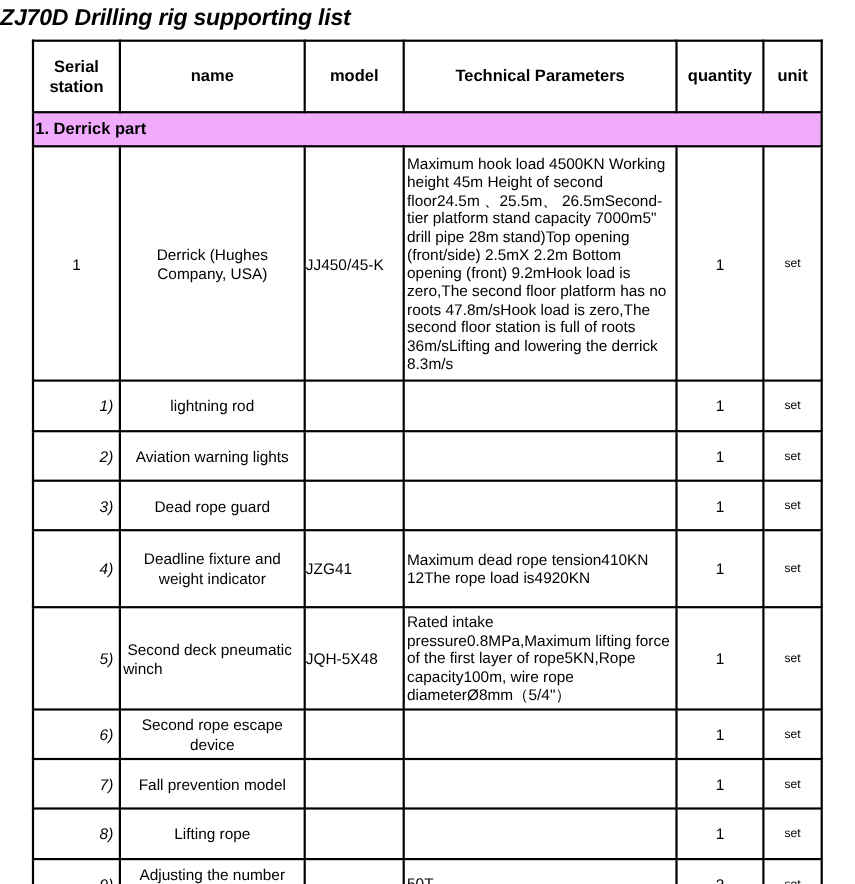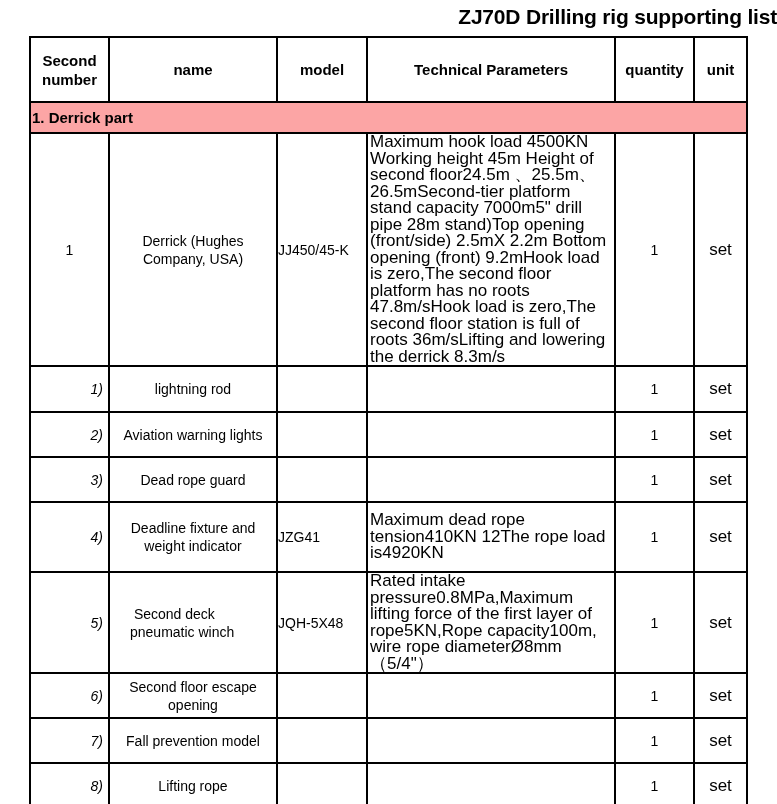--- a/index.html
+++ b/index.html
@@ -1,51 +1,51 @@
 <!DOCTYPE html>
 <html><head>
   <meta charset="utf-8">
   <style>
     html, body { margin: 0; padding: 0; background: #ffffff; }
     body { width: 777px; height: 804px; position: relative; overflow: hidden;
            font-family: "Liberation Sans", sans-serif; color: #000; }
-    .title { position: absolute; left: 0; top: 3px; width: 777px; text-align: right;
-             font-weight: bold; font-size: 21px; line-height: 28px; letter-spacing: -0.2px; }
+    .title { position: absolute; left: 0; top: 3px; width: 777px; text-align: left;
+             font-weight: bold; font-size: 21px; line-height: 28px; letter-spacing: -0.2px; font-style: italic; }
     table.list { position: absolute; left: 29px; top: 36px; border-collapse: collapse;
                  table-layout: fixed; width: 717px; }
     table.list td, table.list th { border: 2.5px solid #000; padding: 0; vertical-align: middle; }
     th { font-weight: bold; font-size: 15px; line-height: 19px; text-align: center; }
     td { font-size: 14px; line-height: 18px; }
     .c-serial { text-align: center; }
     .c-sub { text-align: right; font-style: italic; padding-right: 5px !important; }
     .c-name { text-align: center; }
     .c-name.left { text-align: left; }
     .c-model { }
-    .c-tech { text-align: left; font-size: 17px; line-height: 16.5px; padding: 0 2px !important; }
+    .c-tech { text-align: left; font-size: 14px; line-height: 16.5px; padding: 0 2px !important; }
     .c-qty { text-align: center; }
-    .c-unit { text-align: center; font-size: 17px; }
-    tr.section td { background: #fca5a5; font-weight: bold; font-size: 15px; text-align: left; padding-left: 1px !important; }
+    .c-unit { text-align: center; font-size: 11px; }
+    tr.section td { background: #f0abfc; font-weight: bold; font-size: 15px; text-align: left; padding-left: 1px !important; }
   </style>
 </head>
 <body>
 
 <div class="title">ZJ70D Drilling rig supporting list</div>
 
 <table class="list">
   <colgroup>
     <col style="width:79px">
       <col style="width:168px">
       <col style="width:90px">
     <col style="width:248px">
       <col style="width:79px">
       <col style="width:53px">
   </colgroup>
   <thead>
     <tr style="height:65px">
-      <th><span style="display:inline-block;width:60px">Second number</span></th>
+      <th><span style="display:inline-block;width:60px">Serial station</span></th>
       <th>name</th>
       <th>model</th>
       <th>Technical Parameters</th>
       <th>quantity</th>
       <th>unit</th>
     </tr>
   </thead>
   <tbody>
     <tr class="section" style="height:31px">
       <td colspan="6">1. Derrick part</td>
@@ -91,30 +91,30 @@
       <td class="c-sub">4)</td>
       <td class="c-name" style="padding:16px 12px">Deadline fixture and weight indicator</td>
       <td class="c-model">JZG41</td>
       <td class="c-tech">Maximum dead rope tension410KN 12The rope load is4920KN</td>
       <td class="c-qty">1</td>
       <td class="c-unit">set</td>
     </tr>
 
     <tr style="height:93px">
       <td class="c-sub">5)</td>
-      <td class="c-name left" style="padding-left:20px; white-space:pre-wrap"> Second deck pneumatic winch</td>
+      <td class="c-name left" style="padding-left:2px; white-space:pre-wrap"> Second deck pneumatic winch</td>
       <td class="c-model">JQH-5X48</td>
       <td class="c-tech">Rated intake pressure0.8MPa,Maximum lifting force of the first layer of rope5KN,Rope capacity100m, wire rope diameterØ8mm（5/4"）</td>
       <td class="c-qty">1</td>
       <td class="c-unit">set</td>
     </tr>
 
     <tr style="height:45px">
       <td class="c-sub">6)</td>
-      <td class="c-name" style="padding:0 16px">Second floor escape opening</td>
+      <td class="c-name" style="padding:0 16px">Second rope escape device</td>
       <td class="c-model"></td>
       <td class="c-tech"></td>
       <td class="c-qty">1</td>
       <td class="c-unit">set</td>
     </tr>
 
     <tr style="height:45px">
       <td class="c-sub">7)</td>
       <td class="c-name">Fall prevention model</td>
       <td class="c-model"></td>

